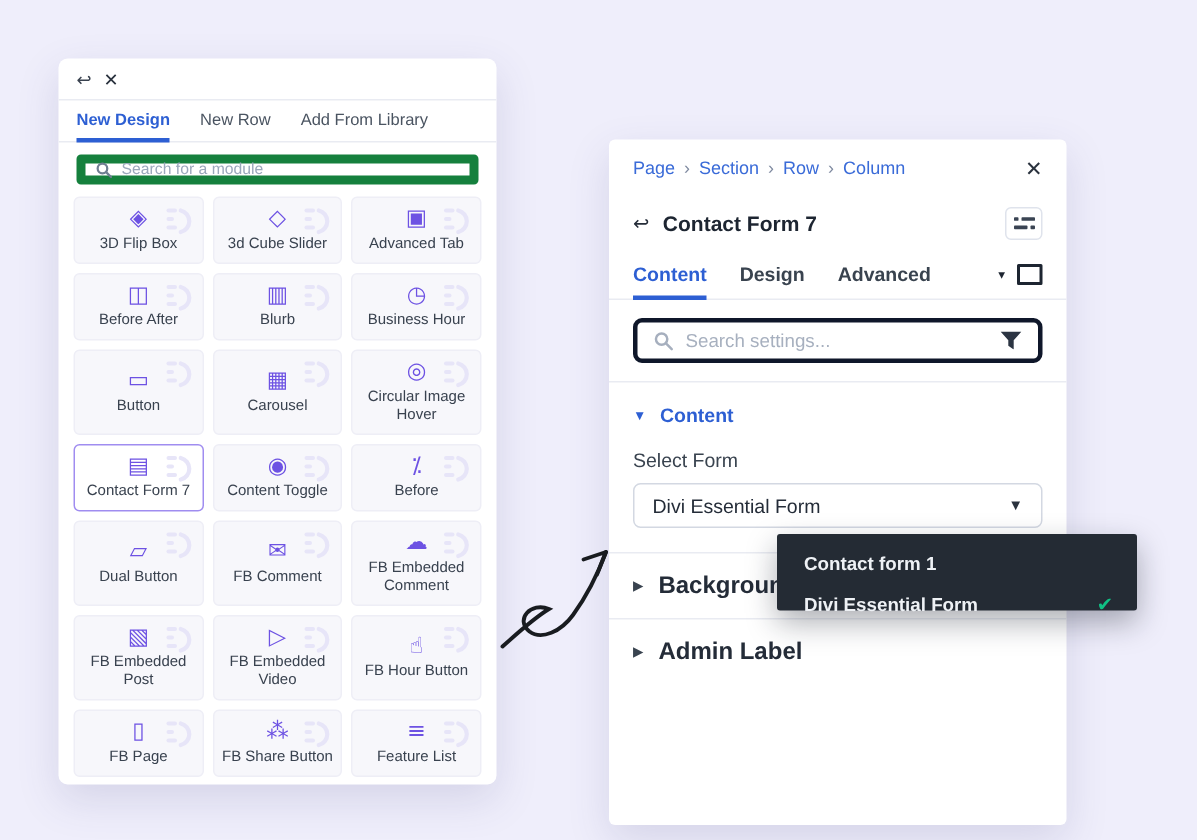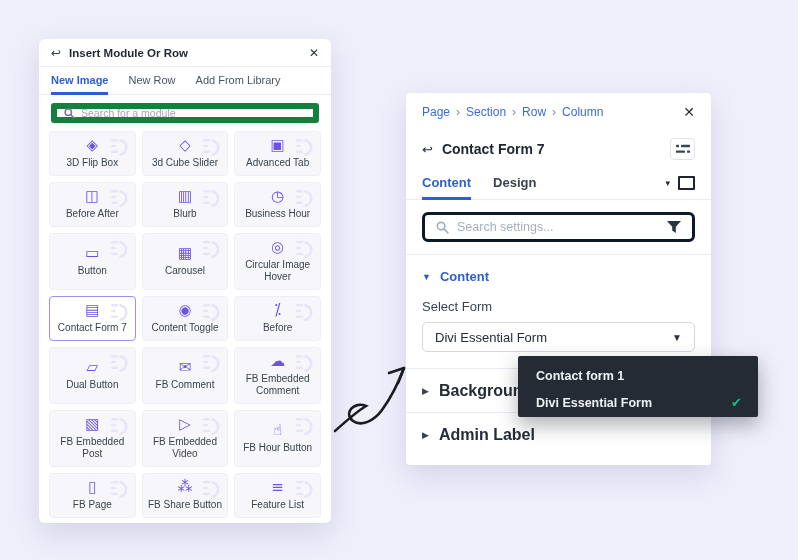--- a/index.html
+++ b/index.html
@@ -26,21 +26,21 @@
   .module-grid { margin:4px 10px 10px; display:grid; grid-template-columns:repeat(3,1fr); gap:6px; }
   .card { position:relative; background:#f7f7fb; border:1px solid #eeeef6; border-radius:4px;
           display:flex; flex-direction:column; align-items:center; justify-content:center;
           padding:6px 3px; min-height:43px; cursor:pointer; }
   .card.selected { background:#fff; border-color:#a08df0; }
   .card .glyph { color:#6d52e3; font-size:15px; line-height:1; margin-bottom:4px; font-family:"DejaVu Sans",sans-serif; }
   .card .mlabel { font-size:10px; line-height:1.2; color:#39424f; text-align:center; }
   .card .wm { position:absolute; top:4px; right:5px; }
 
   
-  .settings-panel { left:406px; top:93px; width:305px; height:372px; border-radius:4px; }
+  .settings-panel { left:406px; top:93px; width:305px; height:457px; border-radius:4px; }
   .sp-row { padding:0 16px; display:flex; align-items:center; }
   .sp-breadcrumb { height:38px; gap:6px; font-size:12px; color:#3a6bd8; }
   .sp-breadcrumb .sep { color:#7f8aa0; font-size:12px; }
   .sp-breadcrumb .close-x { margin-left:auto; font-size:14px; }
   .sp-titlerow { height:36px; gap:9px; }
   .sp-titlerow .back { font-size:13px; color:#242c38; }
   .sp-title { font-size:14px; font-weight:bold; color:#1d2531; flex:1; }
   .icon-btn { width:25px; height:22px; border:1px solid #dfe3ec; border-radius:4px; display:flex; align-items:center; justify-content:center; cursor:pointer; background:#fff; }
   .sp-tabs { height:33px; gap:22px; border-bottom:1px solid #e9ebf2; }
   .sp-tab { font-size:13px; font-weight:bold; color:#39434f; height:100%; display:flex; align-items:center; border-bottom:3px solid transparent; margin-bottom:-1px; cursor:pointer; }
@@ -58,21 +58,21 @@
   .field-label { padding:15px 16px 0; font-size:13px; color:#39434f; }
   .selectwrap { margin:8px 16px 16px; height:30px; border:1px solid #d3d8e2; border-radius:5px; display:flex; align-items:center; padding:0 12px; cursor:pointer; border-bottom-width:1px; }
   .selectwrap .val { flex:1; font-size:13px; color:#242c38; }
   .selectwrap .caret { font-size:10px; color:#2a323e; }
   .sect-divider { border-top:1px solid #e9ebf2; }
   .accordion-closed { height:43px; gap:10px; cursor:pointer; }
   .accordion-closed .caret { font-size:9px; color:#39434f; }
   .accordion-closed .atitle { font-size:16px; font-weight:bold; color:#242c38; }
 
   
-  .dd-menu { position:absolute; left:518px; top:356px; width:240px; height:61px; background:#242b34; border-radius:2px; box-shadow:0 8px 20px rgba(20,25,40,.35); z-index:5; padding:6px 0; }
+  .dd-menu { position:absolute; left:518px; top:356px; width:240px; height:51px; background:#242b34; border-radius:2px; box-shadow:0 8px 20px rgba(20,25,40,.35); z-index:5; padding:6px 0; }
   .dd-item { height:27px; display:flex; align-items:center; padding:0 16px 0 18px; cursor:pointer; }
   .dd-item .dlabel { font-size:12.5px; font-weight:bold; color:#eef1f5; flex:1; }
   .dd-item .check { color:#10c184; font-size:13px; font-weight:bold; }
 
   .arrow-doodle { position:absolute; left:332px; top:352px; }
 </style>
 </head>
 <body>
 
 <svg width="0" height="0" style="position:absolute">
@@ -82,25 +82,24 @@
       <rect x="1" y="8.7" width="5" height="2.6" rx="1.3" fill="#e7e5f8"></rect>
       <rect x="1" y="14.4" width="7" height="2.6" rx="1.3" fill="#e7e5f8"></rect>
       <path d="M10.5 4.3 a7.4 7.4 0 0 1 0 14.4" fill="none" stroke="#e7e5f8" stroke-width="2.8" stroke-linecap="round"></path>
     </g>
   </defs>
 </svg>
 
 <div class="panel module-panel">
   <div class="mp-header">
     <span class="back">↩</span>
-    <span class="mp-title">Insert Module Or Row</span>
     <span class="close-x">✕</span>
   </div>
   <div class="mp-tabs">
-    <div class="mp-tab active">New Image</div>
+    <div class="mp-tab active">New Design</div>
     <div class="mp-tab">New Row</div>
     <div class="mp-tab">Add From Library</div>
   </div>
   <div class="mp-search">
     <svg width="11" height="11" viewBox="0 0 11 11">
         <circle cx="4.3" cy="4.3" r="3.2" fill="none" stroke="#6f7e92" stroke-width="1.5"></circle>
         <line x1="6.9" y1="6.9" x2="10" y2="10" stroke="#6f7e92" stroke-width="1.5" stroke-linecap="round"></line>
       </svg>
     <input type="text" placeholder="Search for a module" style="">
   </div>
@@ -274,20 +273,21 @@
         <rect x="0" y="0.8" width="3" height="2.4" rx="0.6" fill="#3a4453"></rect>
         <rect x="5" y="0.8" width="9" height="2.4" rx="0.6" fill="#3a4453"></rect>
         <rect x="0" y="6.4" width="9" height="2.4" rx="0.6" fill="#3a4453"></rect>
         <rect x="11" y="6.4" width="3" height="2.4" rx="0.6" fill="#3a4453"></rect>
       </svg>
     </span>
   </div>
   <div class="sp-row sp-tabs">
     <div class="sp-tab active">Content</div>
     <div class="sp-tab">Design</div>
+    <div class="sp-tab">Advanced</div>
     <div class="right-ctrls">
       <span class="tiny-caret">▾</span>
       <span class="device-square"></span>
     </div>
   </div>
   <div class="sp-searchwrap">
     <div class="sp-search">
       <svg width="13" height="13" viewBox="0 0 11 11">
           <circle cx="4.3" cy="4.3" r="3.2" fill="none" stroke="#a6afbe" stroke-width="1.4"></circle>
           <line x1="6.9" y1="6.9" x2="10" y2="10" stroke="#a6afbe" stroke-width="1.4" stroke-linecap="round"></line>

